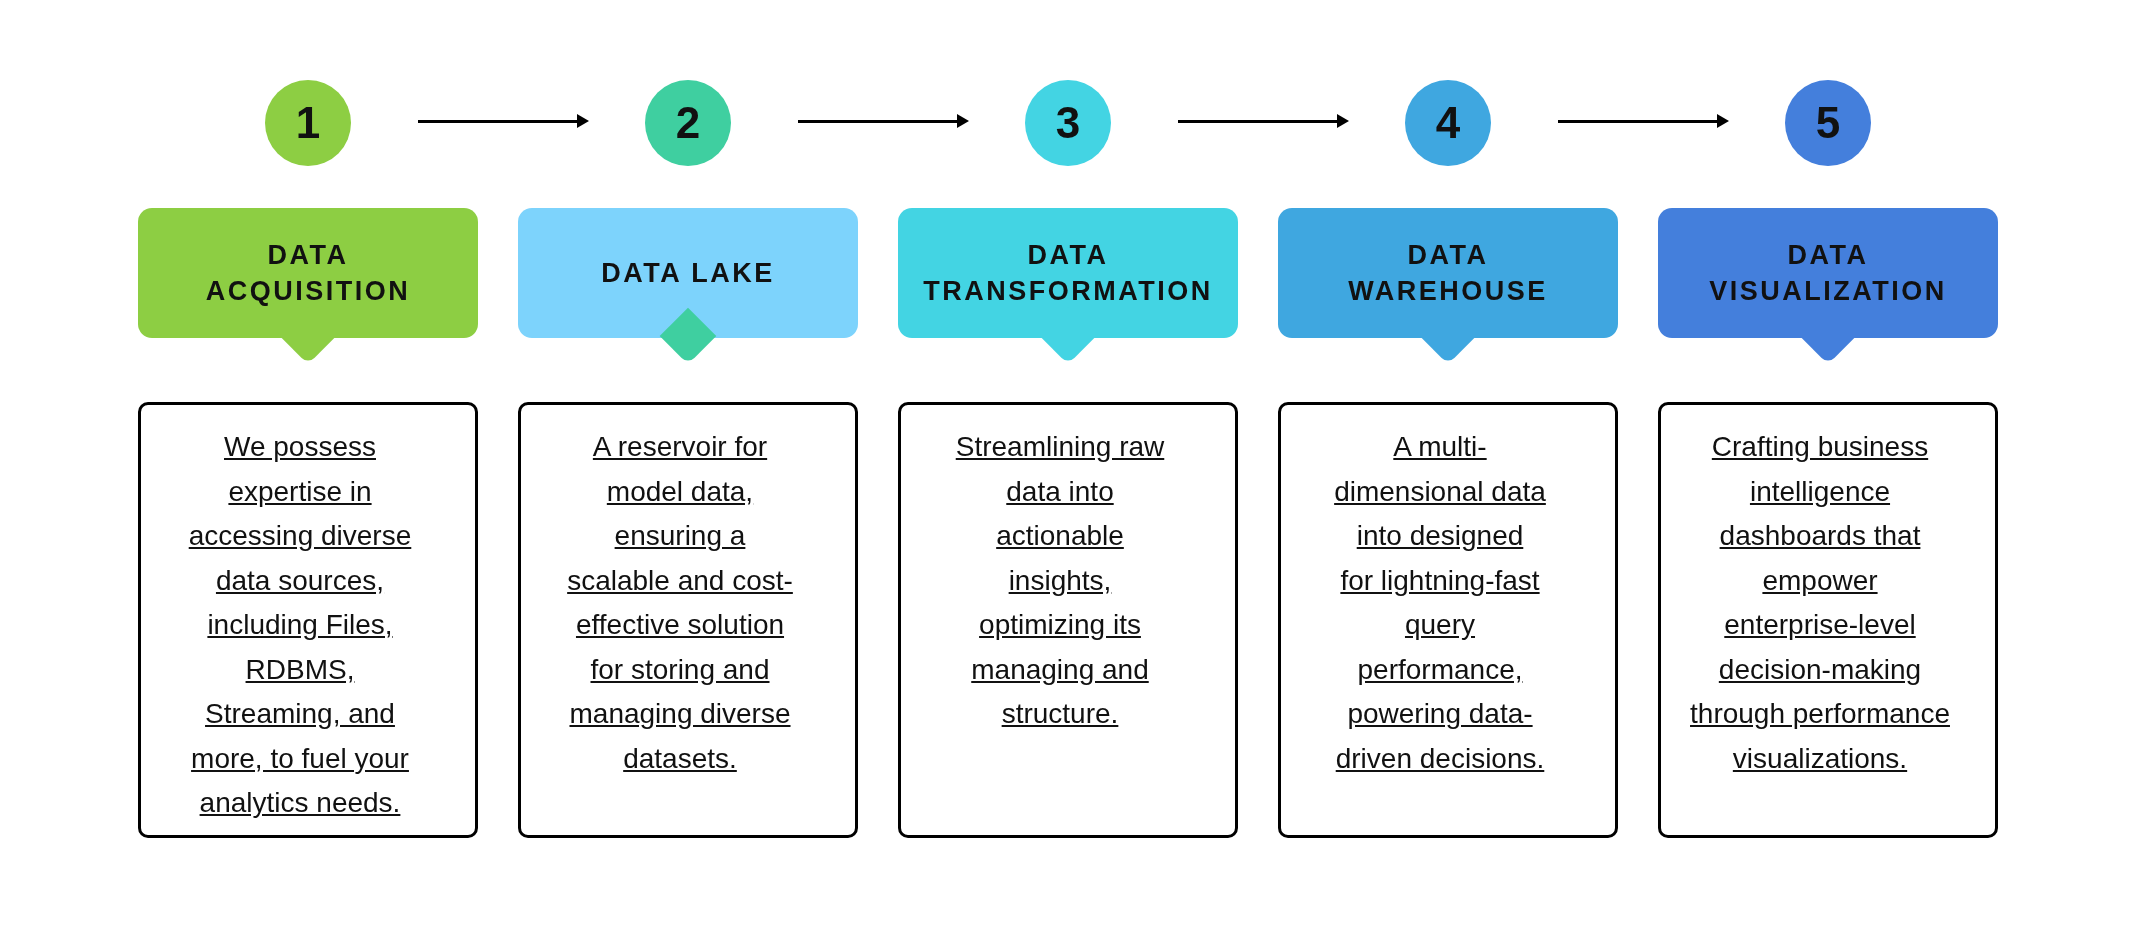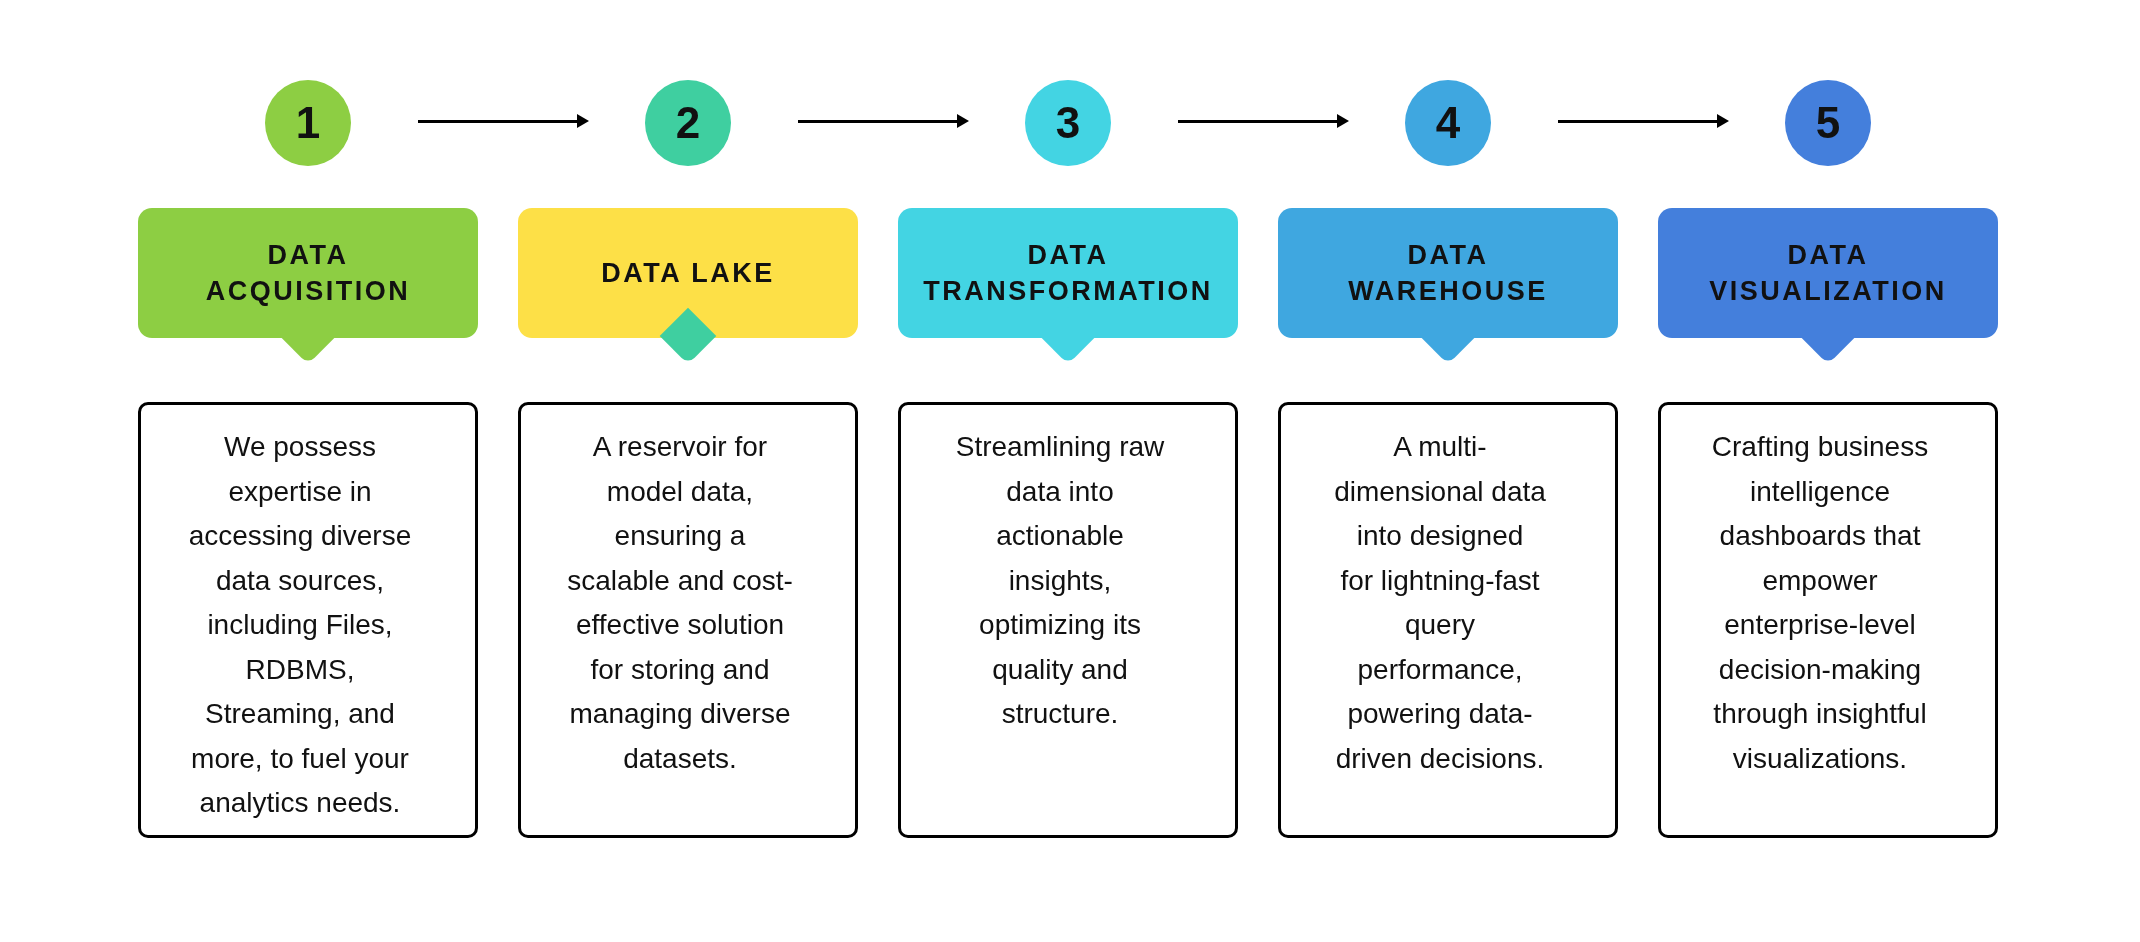--- a/index.html
+++ b/index.html
@@ -74,20 +74,21 @@
     position: absolute;
     top: 402px;
     left: 0;
     width: 340px;
     height: 436px;
     box-sizing: border-box;
     background: #ffffff;
     border: 3px solid #000000;
     border-radius: 10px;
     padding: 20px 20px 0 4px;
+    text-decoration: underline;
   }
   .desc p {
     margin: 0;
     text-align: center;
     font-size: 28px;
     line-height: 44.5px;
     white-space: pre-line;
     color: #111111;
   }
   .arrow {
@@ -142,21 +143,21 @@
 Streaming, and
 more, to fuel your
 analytics needs.</p>
     </div>
   </div>
 
   <div class="col col-2">
     <div class="circle" style="background-color: rgb(63, 207, 160);">
       <span>2</span>
     </div>
-    <div class="header" style="background-color: #fde047;">
+    <div class="header" style="background-color: #7dd3fc;">
       <div class="tail" style="background-color: rgb(63, 207, 160);"></div>
       <span class="header-label">DATA LAKE</span>
     </div>
     <div class="desc">
       <p>A reservoir for
 model data,
 ensuring a
 scalable and cost-
 effective solution
 for storing and
@@ -173,21 +174,21 @@
       <div class="tail" style="background-color: rgb(67, 212, 227);"></div>
       <span class="header-label">DATA
 TRANSFORMATION</span>
     </div>
     <div class="desc">
       <p>Streamlining raw
 data into
 actionable
 insights,
 optimizing its
-quality and
+managing and
 structure.</p>
     </div>
   </div>
 
   <div class="col col-4">
     <div class="circle" style="background-color: rgb(63, 167, 224);">
       <span>4</span>
     </div>
     <div class="header" style="background-color: rgb(63, 167, 224);">
       <div class="tail" style="background-color: rgb(63, 167, 224);"></div>
@@ -215,21 +216,21 @@
       <span class="header-label">DATA
 VISUALIZATION</span>
     </div>
     <div class="desc">
       <p>Crafting business
 intelligence
 dashboards that
 empower
 enterprise-level
 decision-making
-through insightful
+through performance
 visualizations.</p>
     </div>
   </div>
 
   <div class="arrow arrow-1"></div>
   <div class="arrow arrow-2"></div>
   <div class="arrow arrow-3"></div>
   <div class="arrow arrow-4"></div>
 
 </div>

